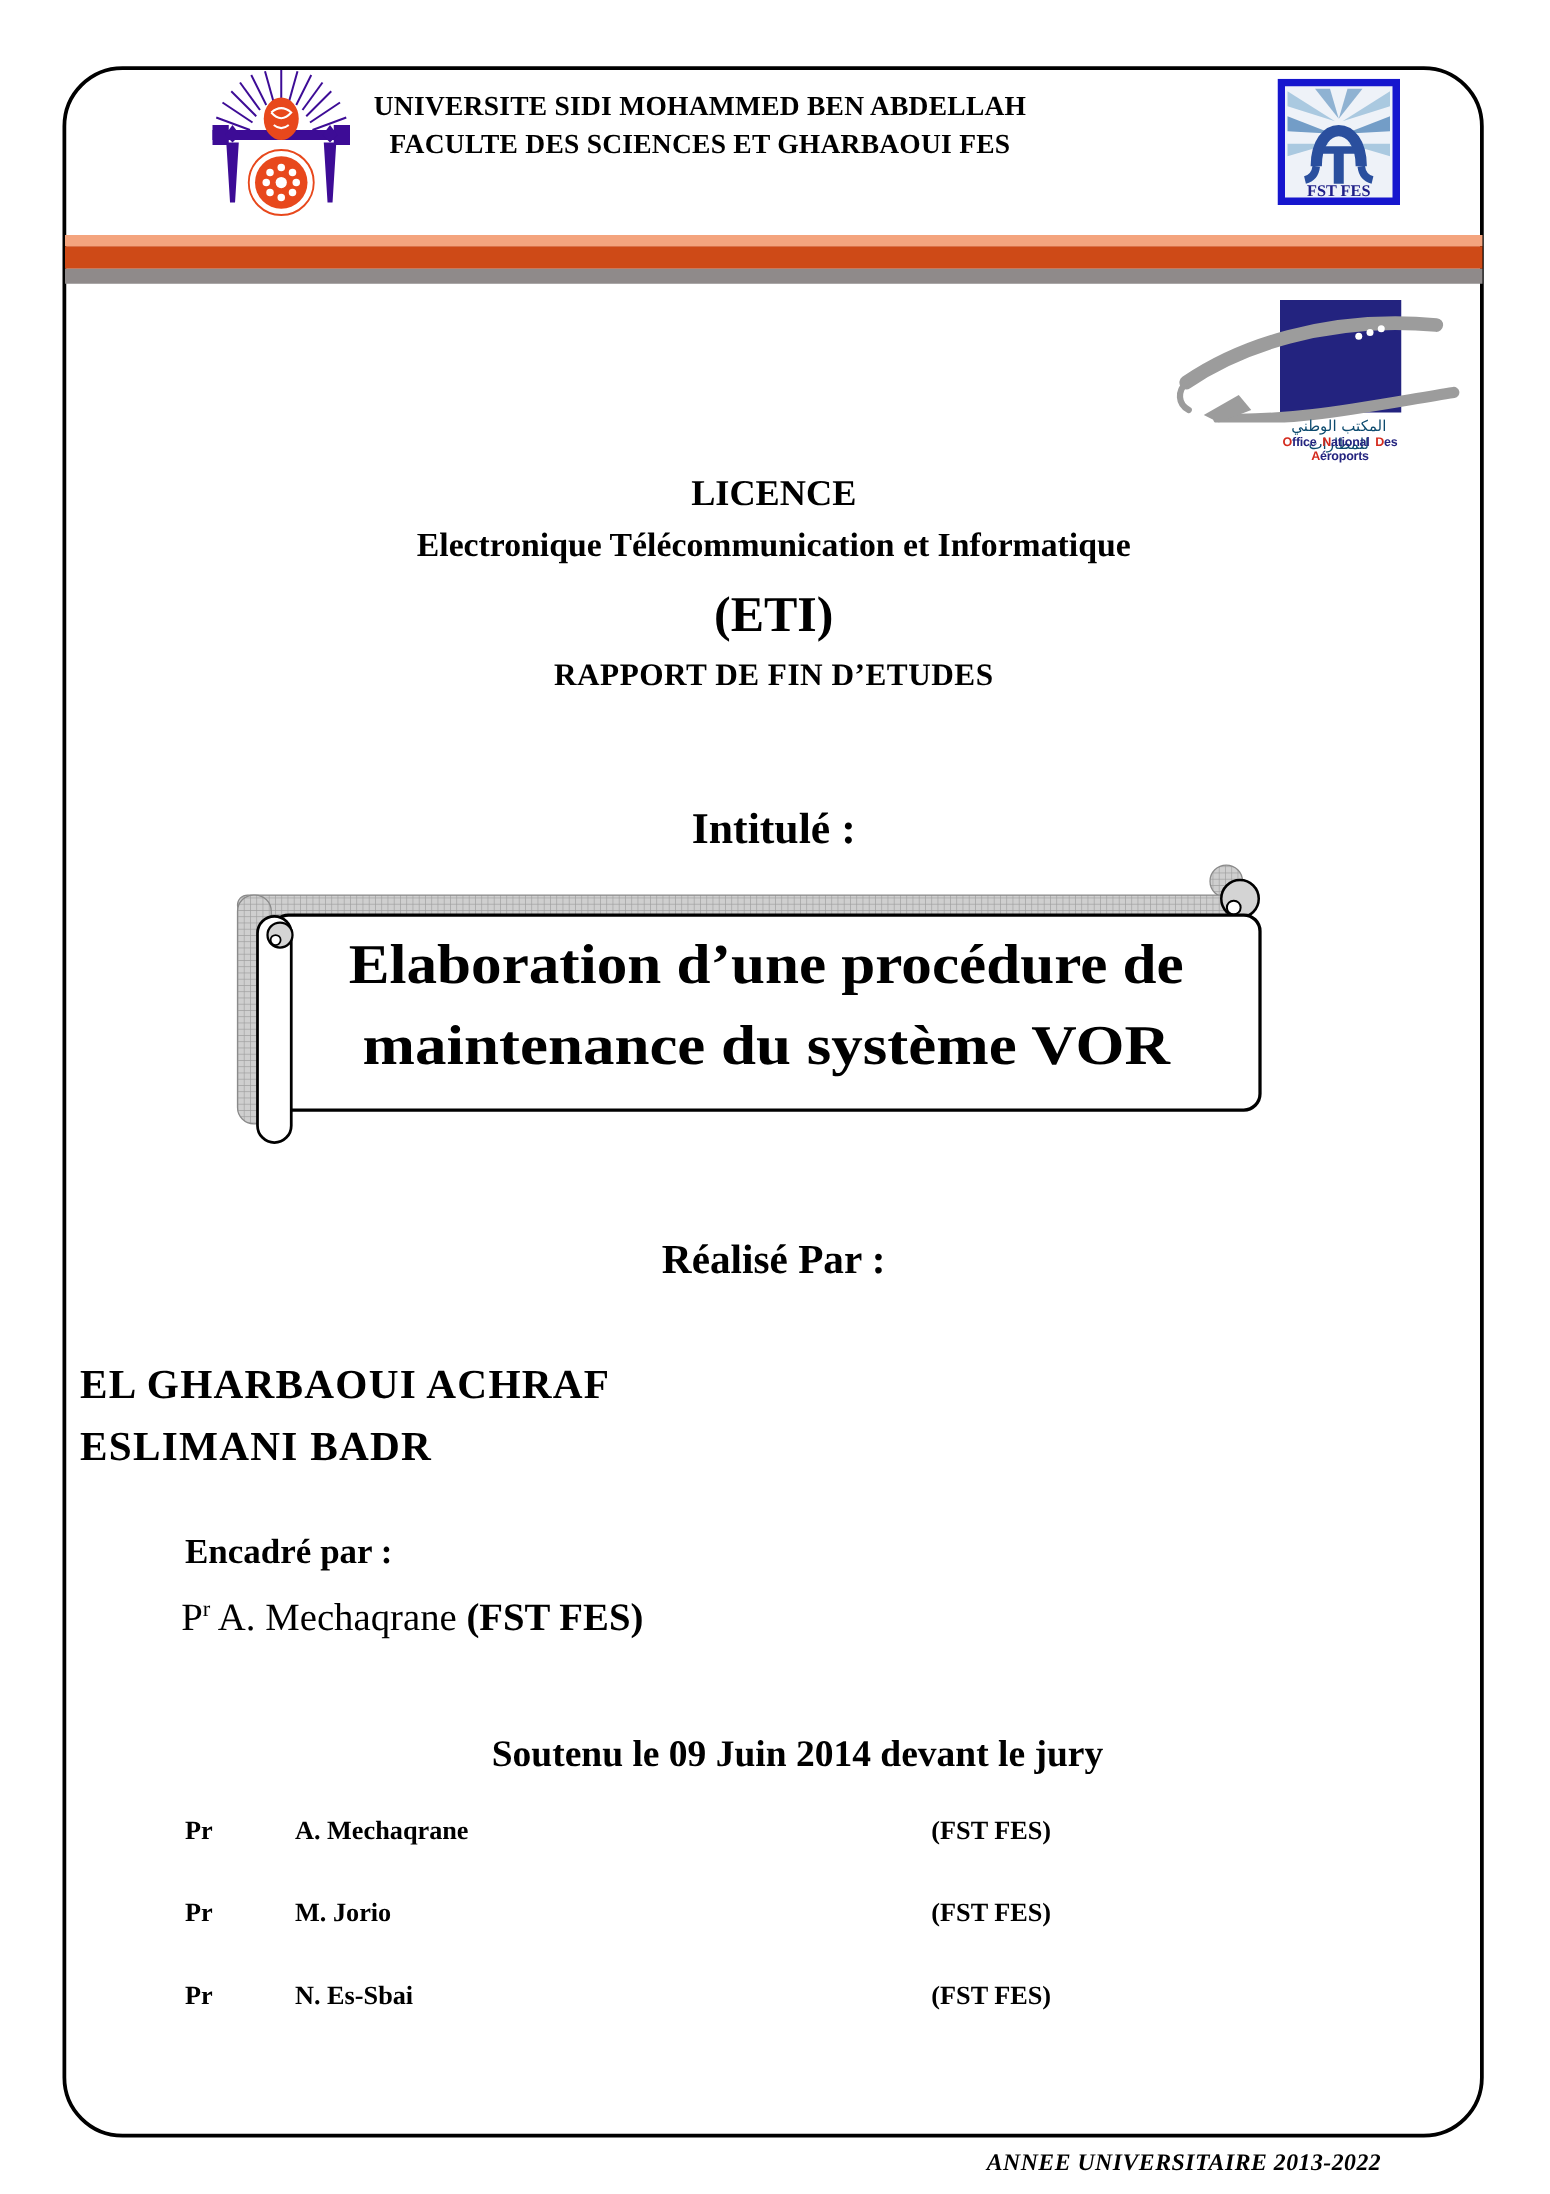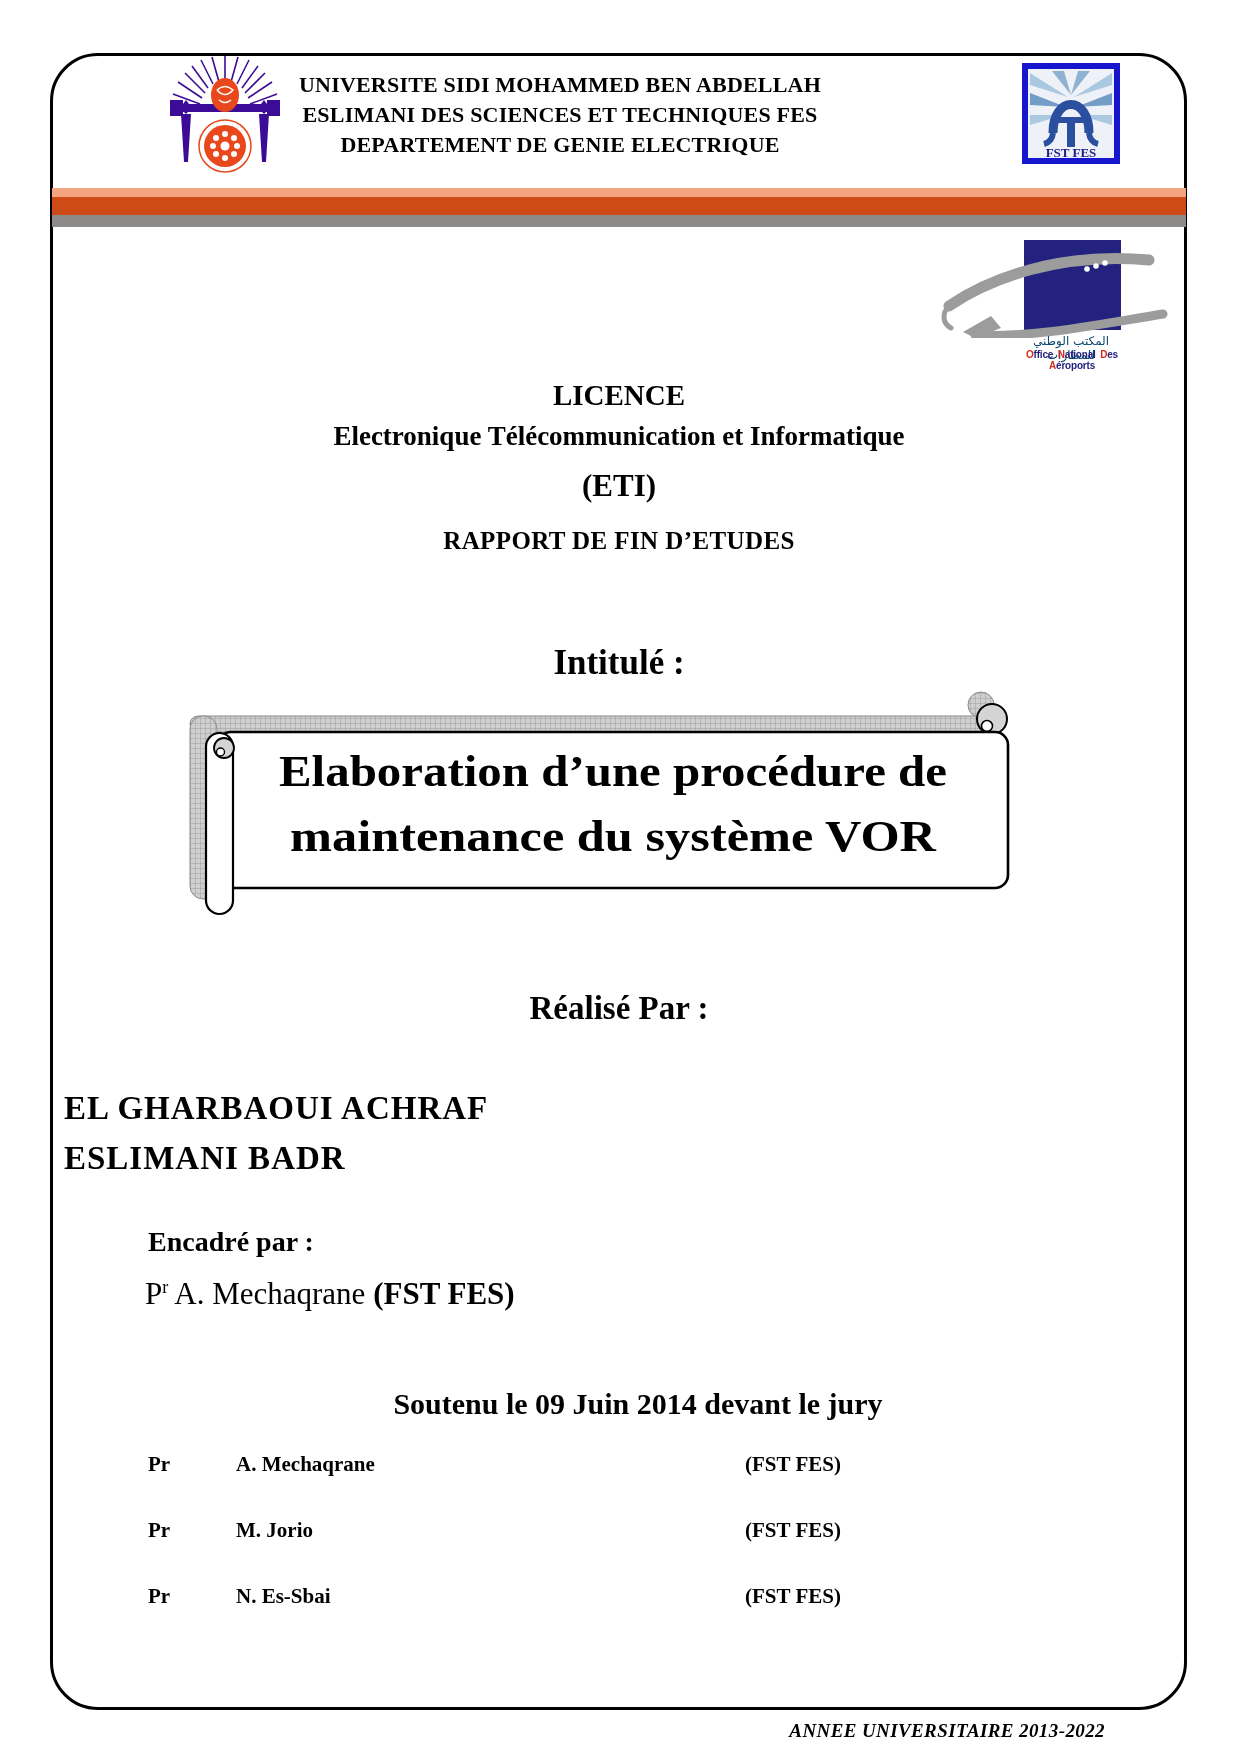--- a/index.html
+++ b/index.html
@@ -13,21 +13,21 @@
   .band .b1{height:9px;}
   .band .b2{height:18px;}
   .band .b3{height:12px;}
   
   .header-text{left:280px;top:70px;width:560px;text-align:center;font-weight:bold;
                font-size:22px;line-height:30px;letter-spacing:.2px;}
   
   .cline{left:52px;width:1134px;text-align:center;font-weight:bold;}
   .degree{top:379px;font-size:29px;}
   .specialty{top:421px;font-size:27px;}
-  .acronym{top:468px;font-size:31px;}
+  .acronym{top:468px;font-size:40px;}
   .report-type{top:527px;font-size:25px;letter-spacing:.4px;}
   .intitule{top:643px;font-size:35px;}
   .realise{top:990px;font-size:33px;}
   .author{left:64px;width:1134px;text-align:left;font-weight:bold;font-size:33px;letter-spacing:1px;}
   .author1{top:1090px;}
   .author2{top:1140px;}
   .encadre{left:148px;top:1226px;font-size:28px;font-weight:bold;}
   .supline{left:145px;top:1276px;font-size:31px;font-weight:normal;}
   .supline sup{font-size:18px;}
   .supline .aff{font-weight:bold;}
@@ -93,22 +93,21 @@
         <circle cx="57" cy="102" r="3"></circle>
         <circle cx="48" cy="98" r="3"></circle>
       <circle cx="45" cy="90" r="3"></circle>
         <circle cx="48" cy="82" r="3"></circle>
         <circle cx="57" cy="90" r="4.5"></circle>
     </g>
   </svg>
 
   <div class="abs header-text">
     <div>UNIVERSITE SIDI MOHAMMED BEN ABDELLAH</div>
-    <div>ESLIMANI DES SCIENCES ET TECHNIQUES FES</div>
-    <div>DEPARTEMENT DE GENIE ELECTRIQUE</div>
+    <div>FACULTE DES SCIENCES ET GHARBAOUI FES</div>
   </div>
 
   <svg class="abs" style="left:1022px;top:63px;" width="98" height="101" viewBox="0 0 98 101">
     <rect x="3" y="3" width="92" height="95" fill="#EEF2F8" stroke="#1616CE" stroke-width="6"></rect>
     <g opacity="0.85">
       <polygon points="8,10 46,34 8,22" fill="#9FC2DC"></polygon>
       <polygon points="8,30 44,44 8,42" fill="#5E8FBF"></polygon>
       <polygon points="8,52 42,52 8,62" fill="#9FC2DC"></polygon>
       <polygon points="90,10 52,34 90,22" fill="#9FC2DC"></polygon>
       <polygon points="90,30 54,44 90,42" fill="#5E8FBF"></polygon>

